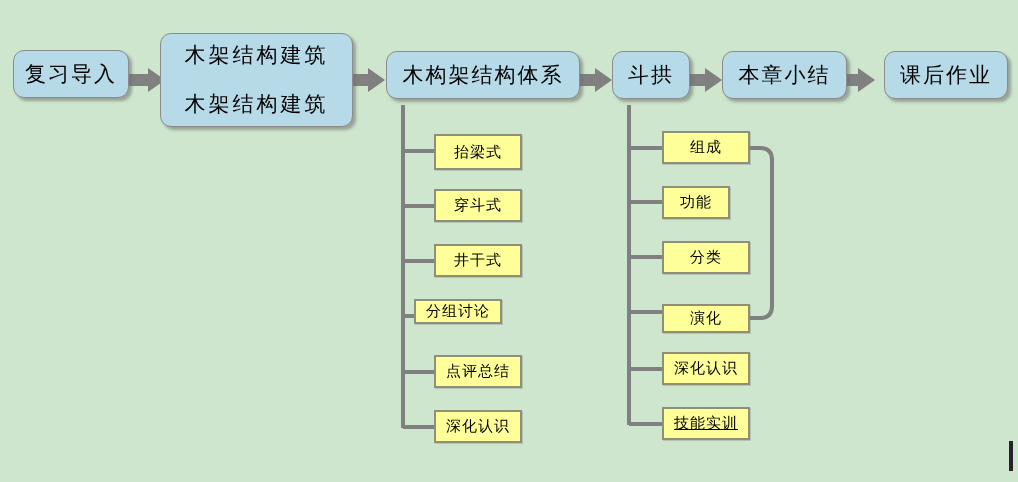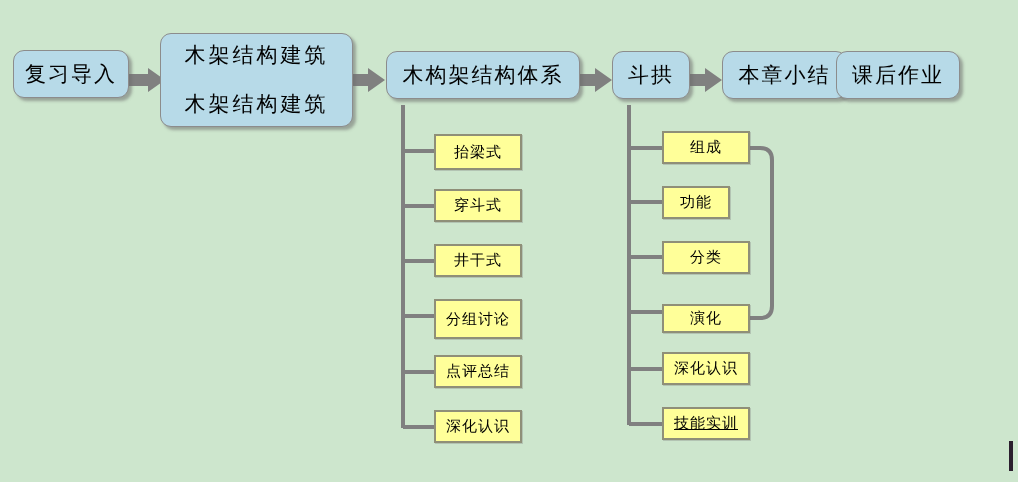--- a/index.html
+++ b/index.html
@@ -124,34 +124,34 @@
   </div>
 
   <div class="node main-node" style="left:612px; top:51px; width:78px; height:48px;">
     <span>斗拱</span>
   </div>
 
   <div class="node main-node" style="left:722px; top:51px; width:125px; height:48px;">
     <span>本章小结</span>
   </div>
 
-  <div class="node main-node" style="left:836px; top:51px; width:124px; height:48px;">
+  <div class="node main-node" style="left:884px; top:51px; width:124px; height:48px;">
     <span>课后作业</span>
   </div>
 
   <div class="node sub-node" style="left:434px; top:134px; width:88px; height:36px;">
     <span>抬梁式</span>
   </div>
   <div class="node sub-node" style="left:434px; top:189px; width:88px; height:33px;">
     <span>穿斗式</span>
   </div>
   <div class="node sub-node" style="left:434px; top:244px; width:88px; height:33px;">
     <span>井干式</span>
   </div>
-  <div class="node sub-node" style="left:434px; top:299px; width:88px; height:40px;">
+  <div class="node sub-node" style="left:414px; top:299px; width:88px; height:25px;">
     <span>分组讨论</span>
   </div>
   <div class="node sub-node" style="left:434px; top:355px; width:88px; height:33px;">
     <span>点评总结</span>
   </div>
   <div class="node sub-node" style="left:434px; top:410px; width:88px; height:33px;">
     <span>深化认识</span>
   </div>
 
   <div class="node sub-node" style="left:662px; top:131px; width:88px; height:33px;">

